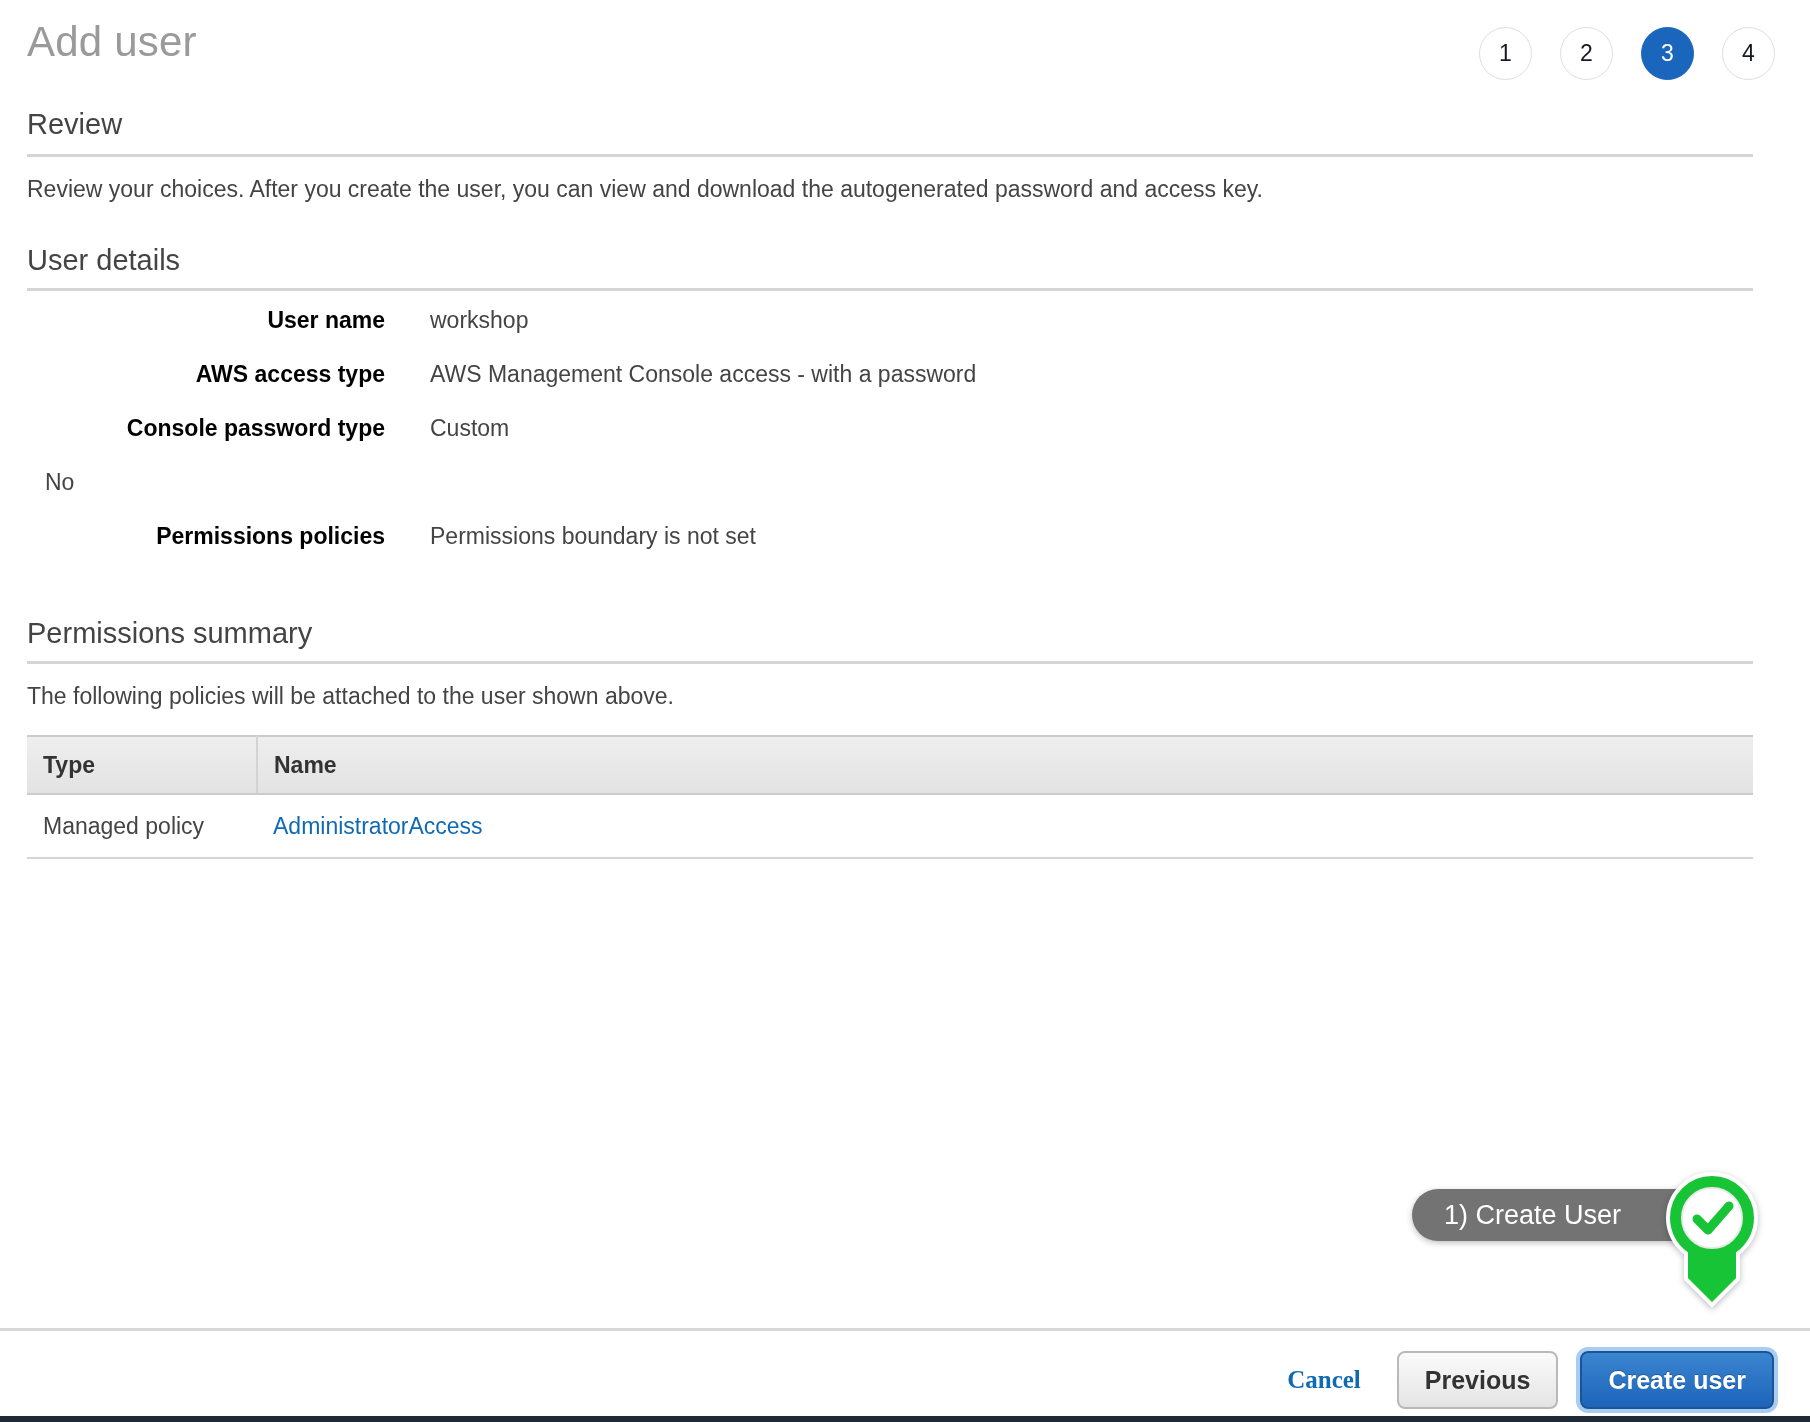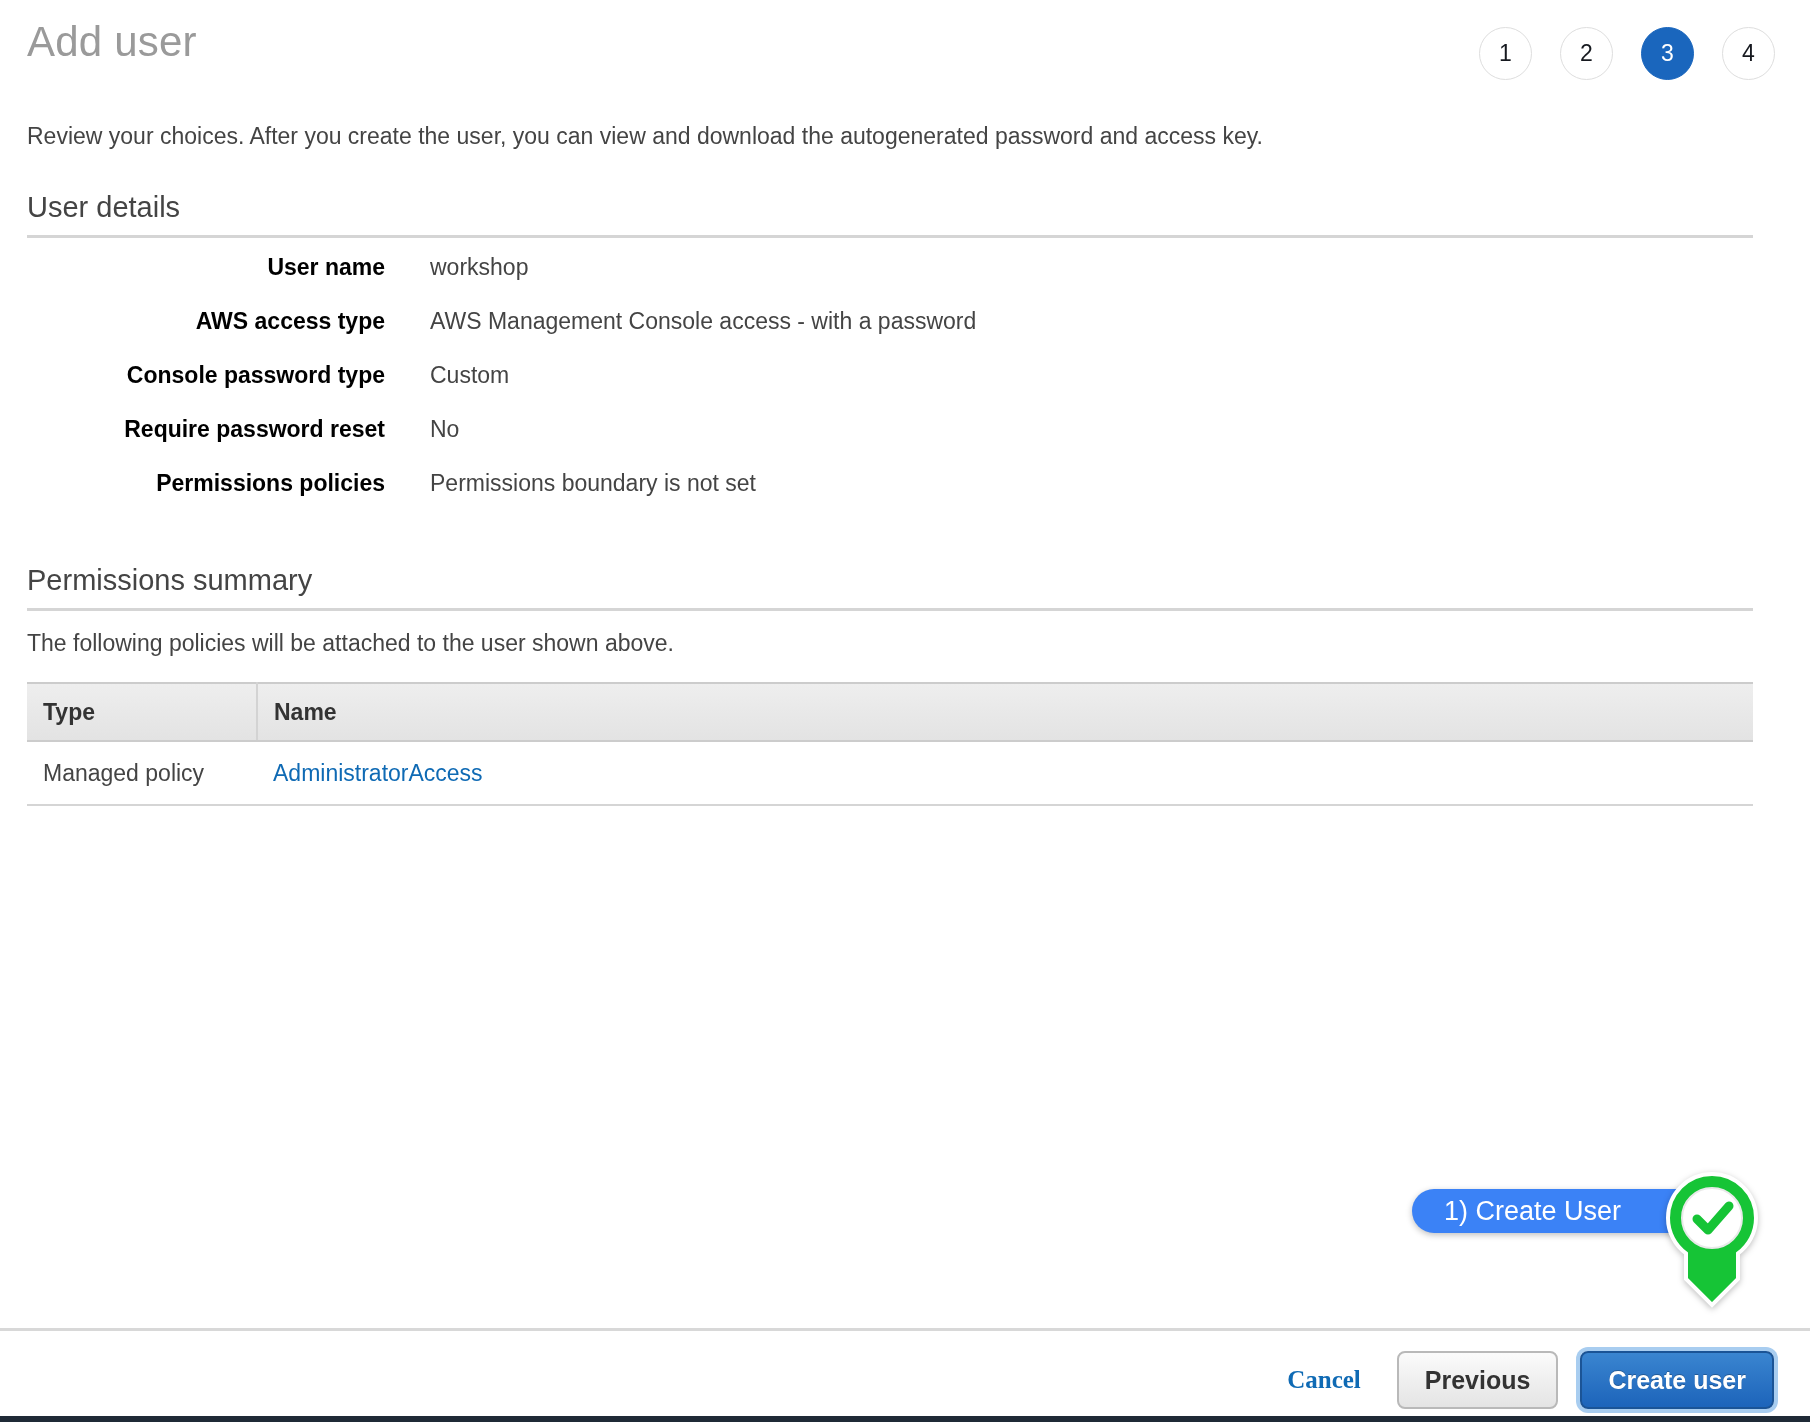--- a/index.html
+++ b/index.html
@@ -151,24 +151,24 @@
   .policy-link {
     color: #0f6ab4;
     text-decoration: none;
   }
 
   
   .callout {
     position: absolute;
     left: 1412px;
     top: 1189px;
-    height: 44px;
+    height: 52px;
     display: flex;
     align-items: center;
-    background: #3b82f6;
+    background: #737373;
     border-radius: 31px;
     padding: 0 84px 0 32px;
     box-shadow: 0 2px 6px rgba(0,0,0,0.25), 0 0 0 3px #ffffff;
     z-index: 5;
   }
   .callout-text {
     color: #ffffff;
     font-size: 27px;
     font-weight: 500;
     white-space: nowrap;
@@ -255,39 +255,39 @@
   <div class="steps">
     <div class="step">1</div>
     <div class="step">2</div>
     <div class="step active">3</div>
     <div class="step">4</div>
   </div>
 </div>
 
 <div class="content">
 
+  <div class="section-head">Review</div>
   <div class="section-desc">Review your choices. After you create the user, you can view and download the autogenerated password and access key.</div>
 
   <div class="sub-head">User details</div>
 
   <div class="detail-list">
     <div class="detail-row">
       <div class="detail-label">User name</div>
       <div class="detail-value">workshop</div>
     </div>
     <div class="detail-row">
       <div class="detail-label">AWS access type</div>
       <div class="detail-value">AWS Management Console access - with a password</div>
     </div>
     <div class="detail-row">
       <div class="detail-label">Console password type</div>
       <div class="detail-value">Custom</div>
     </div>
     <div class="detail-row">
-      <div class="detail-label">Require password reset</div>
       <div class="detail-value">No</div>
     </div>
     <div class="detail-row">
       <div class="detail-label">Permissions policies</div>
       <div class="detail-value">Permissions boundary is not set</div>
     </div>
   </div>
 
   <div class="sub-head">Permissions summary</div>
   <div class="section-desc">The following policies will be attached to the user shown above.</div>

